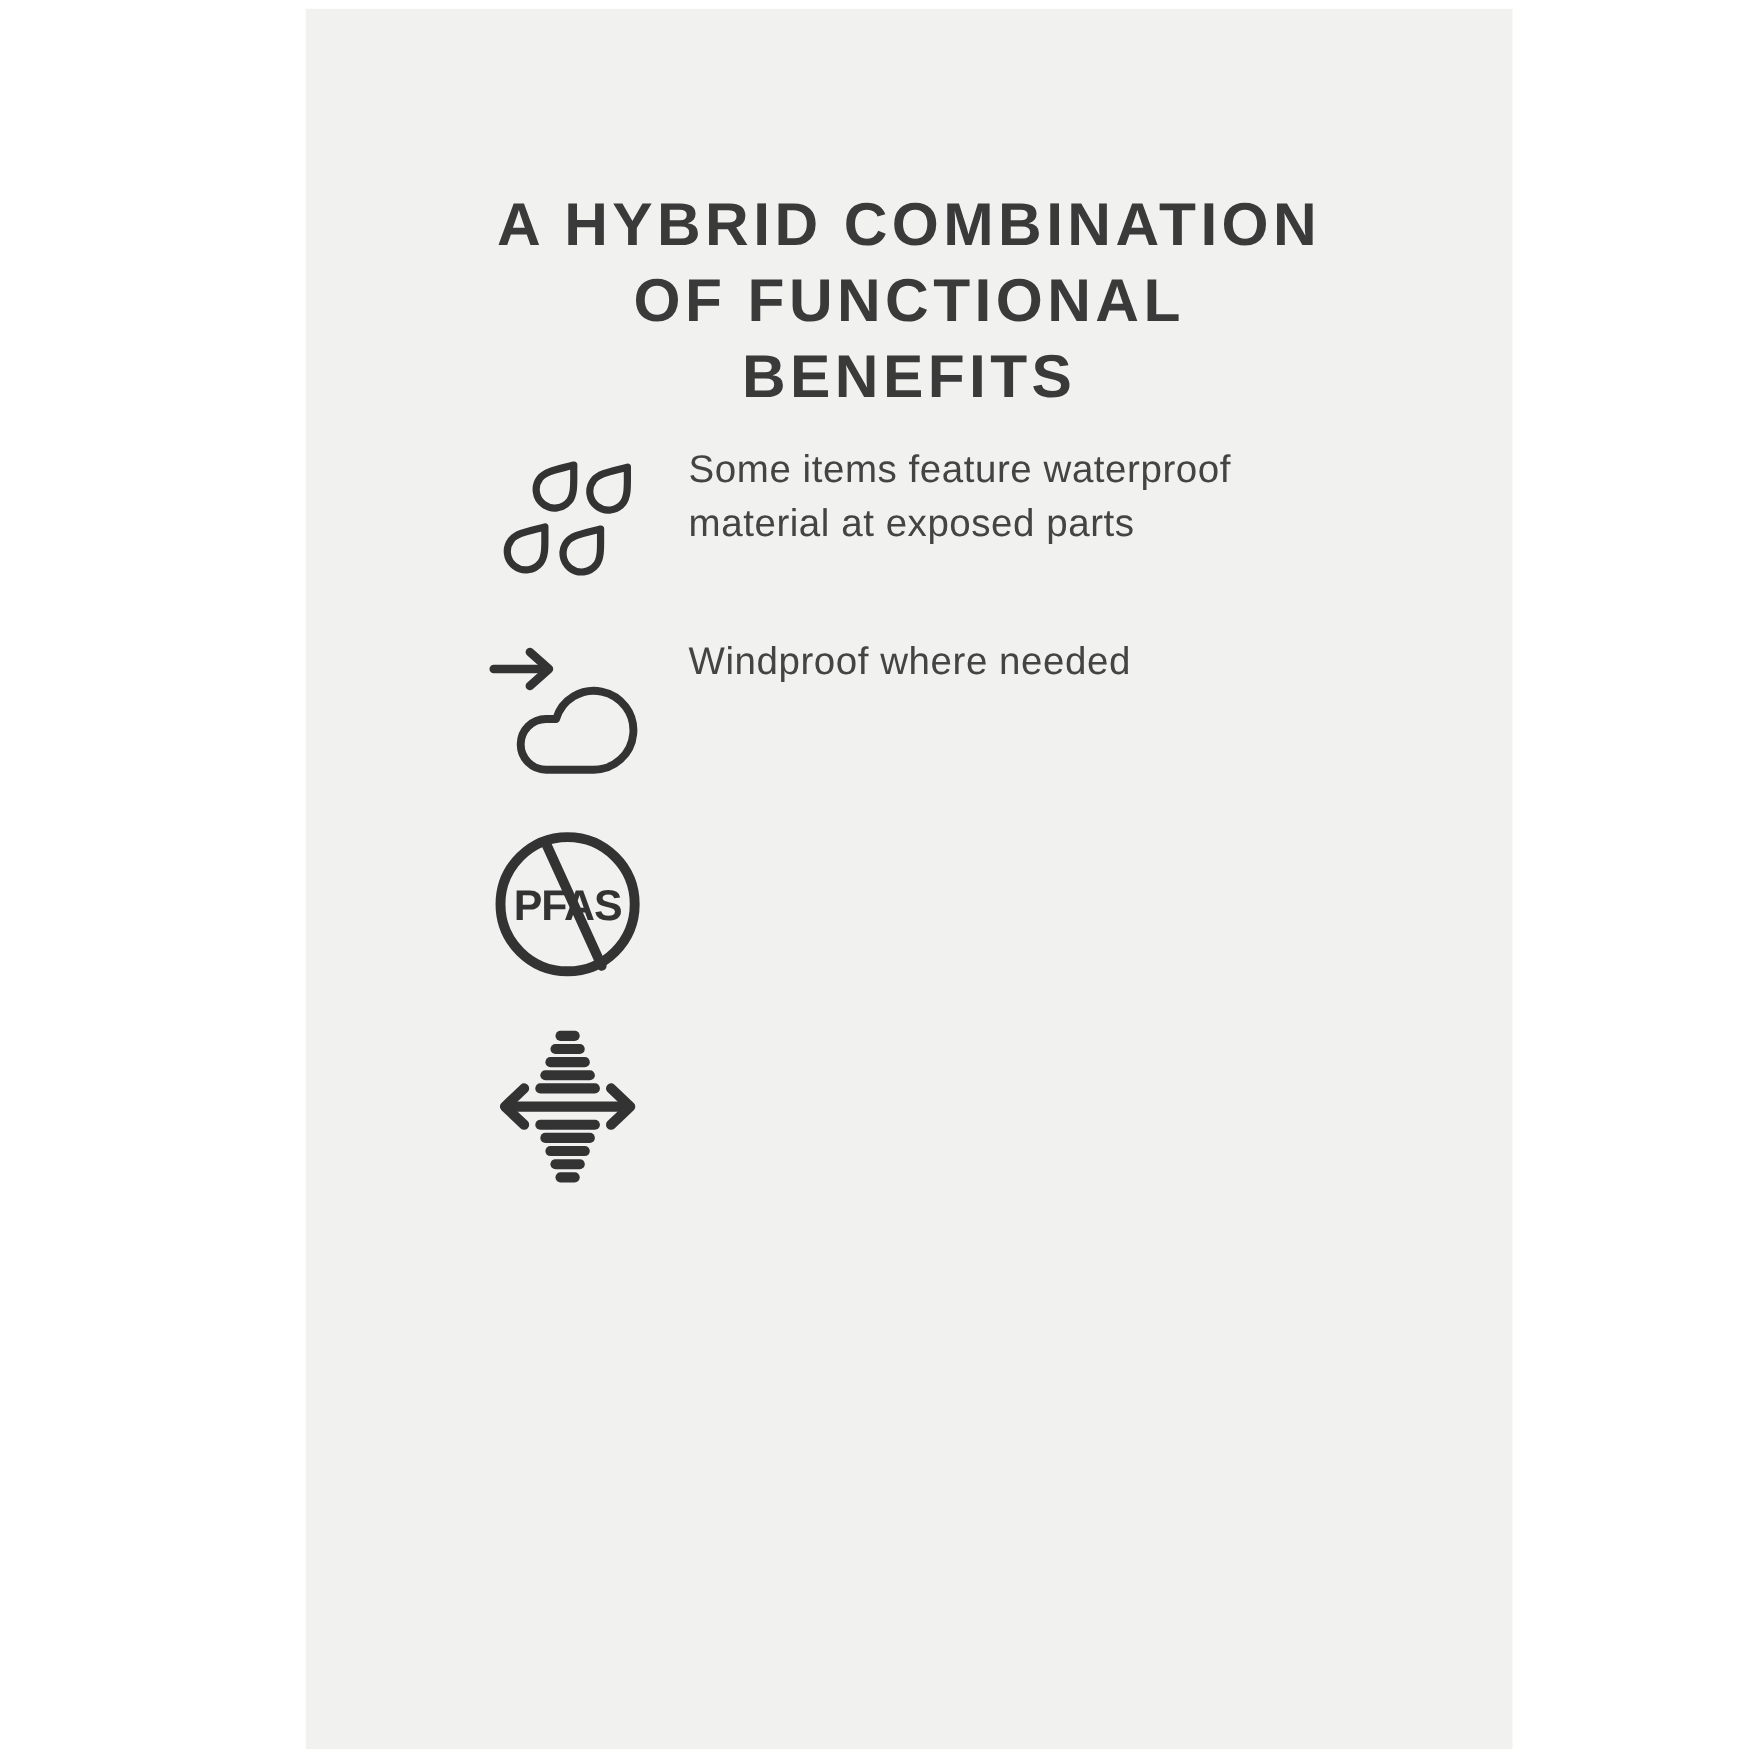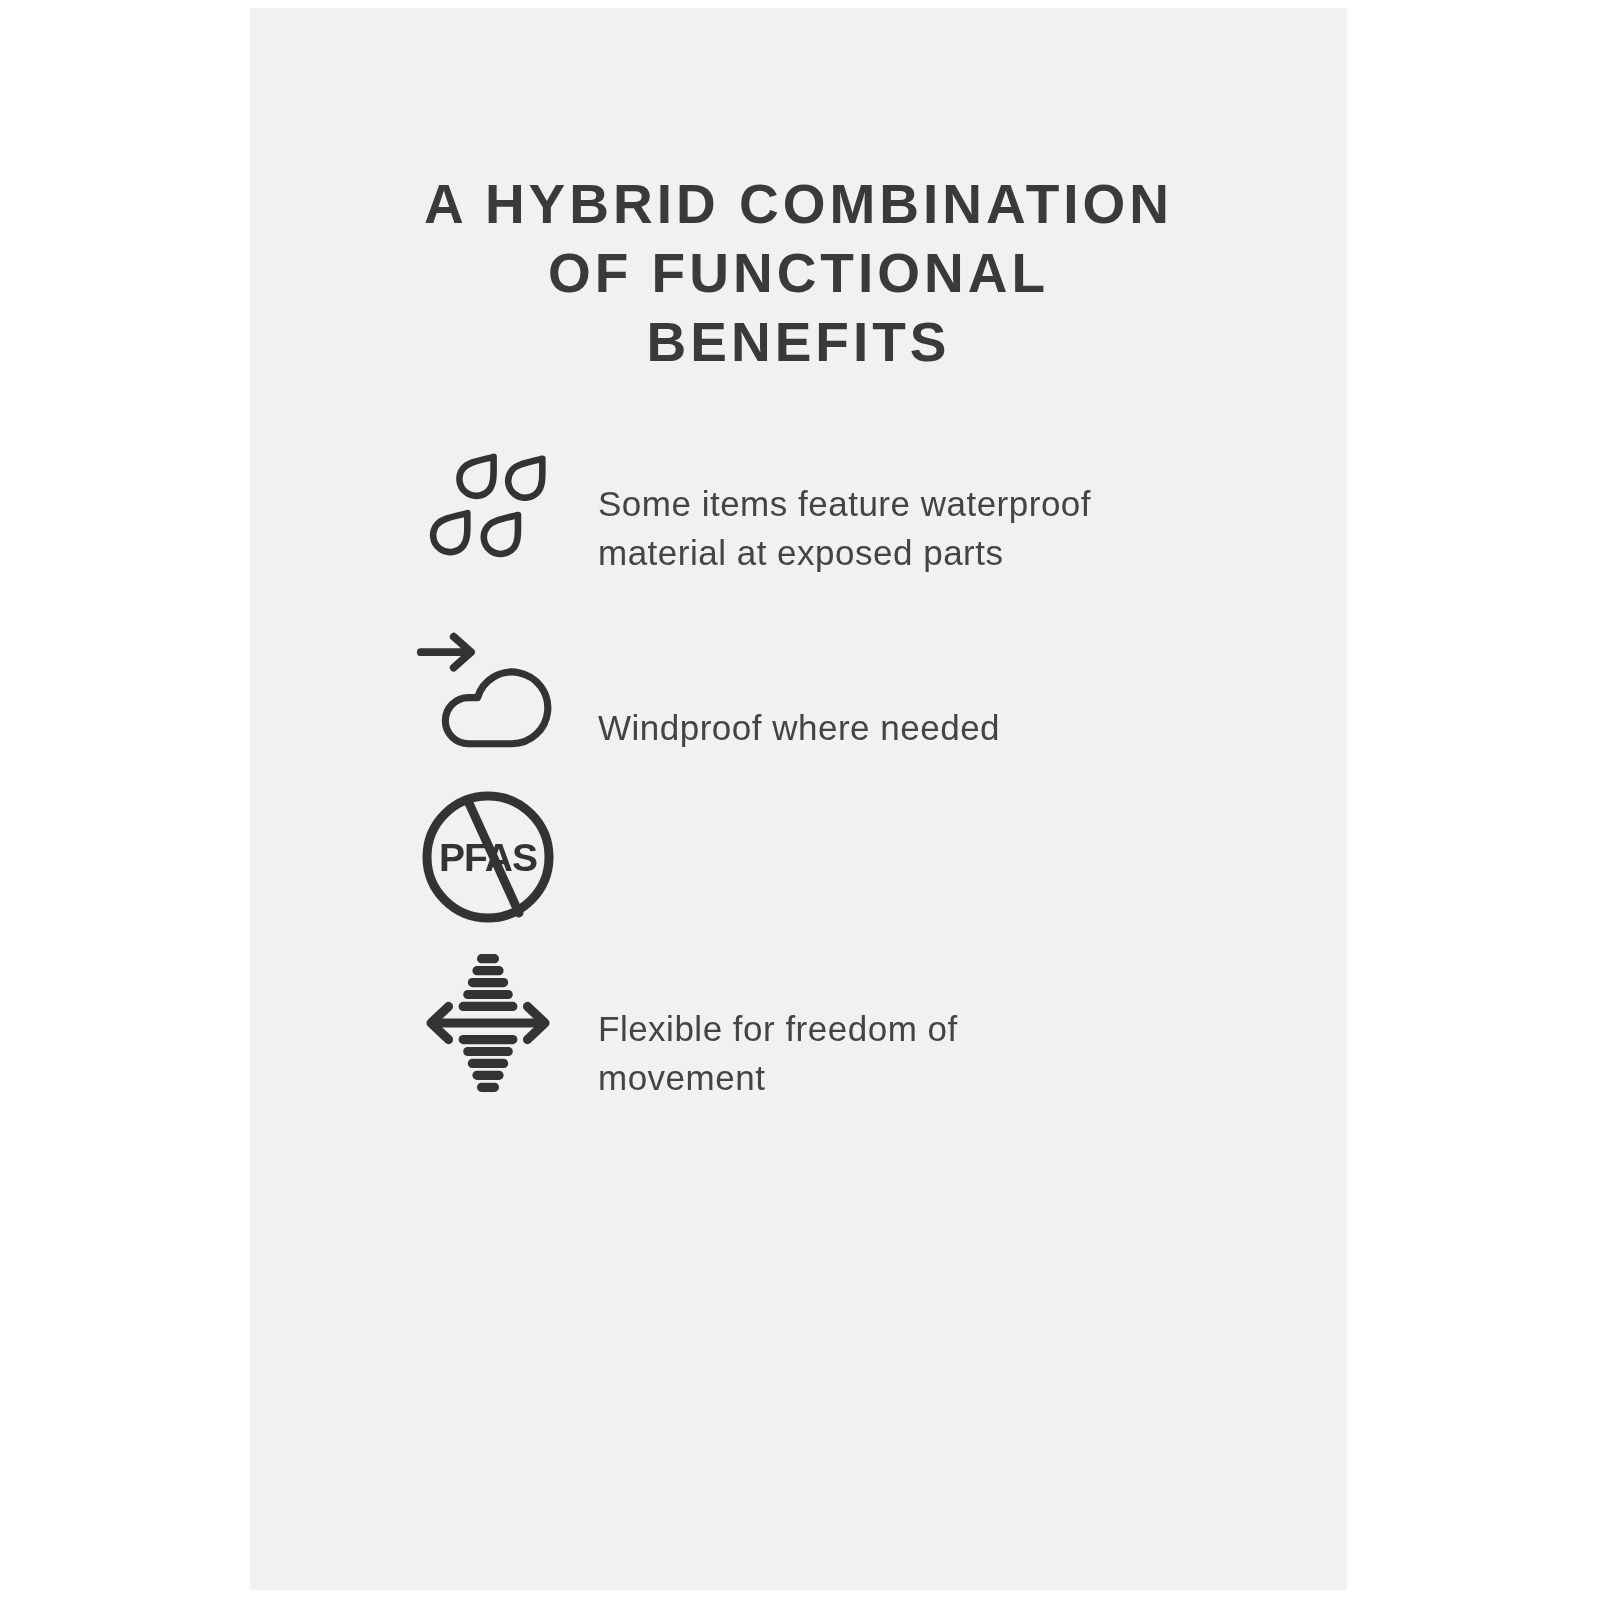--- a/index.html
+++ b/index.html
@@ -7,20 +7,21 @@
     padding: 0;
     background: var(--page-bg, #ffffff);
     font-family: "Liberation Sans", sans-serif;
   }
   .stage {
     position: relative;
     width: 1360px;
     height: 1600px;
     background: var(--page-bg, #ffffff);
     overflow: hidden;
+    margin-left: 28px;
   }
   .panel {
     position: absolute;
     left: 250px;
     top: 8px;
     width: 1097px;
     height: 1582px;
     background: var(--panel-bg, #f1f1f0);
   }
   .title {
@@ -38,21 +39,21 @@
     white-space: pre-line;
   }
   .features {
     position: absolute;
     top: 394px;
     left: 155px;
     right: 50px;
   }
   .row {
     display: flex;
-    align-items: flex-end;
+    align-items: flex-start;
     height: 175px;
   }
   .icon-box {
     width: 165px;
     min-width: 165px;
     display: flex;
     align-items: center;
     justify-content: center;
     color: var(--icon-color, #333333);
   }
@@ -127,19 +128,17 @@
             <line x1="16" y1="86" x2="134" y2="86" stroke-width="10"></line>
             <path d="M32,68 L13,86 L32,104" stroke-width="10"></path>
             <path d="M118,68 L137,86 L118,104" stroke-width="10"></path>
             <line x1="48" y1="104" x2="102" y2="104" stroke-width="10"></line>
             <line x1="53" y1="117" x2="97" y2="117" stroke-width="10"></line>
             <line x1="58" y1="130" x2="92" y2="130" stroke-width="10"></line>
             <line x1="63" y1="143" x2="87" y2="143" stroke-width="10"></line>
             <line x1="68" y1="156" x2="82" y2="156" stroke-width="10"></line>
           </svg>
         </div>
-        <div class="feature-text">Flexible for freedom of
-movement</div>
       </div>
 
     </div>
   </div>
 </div>
 
 </body></html>

